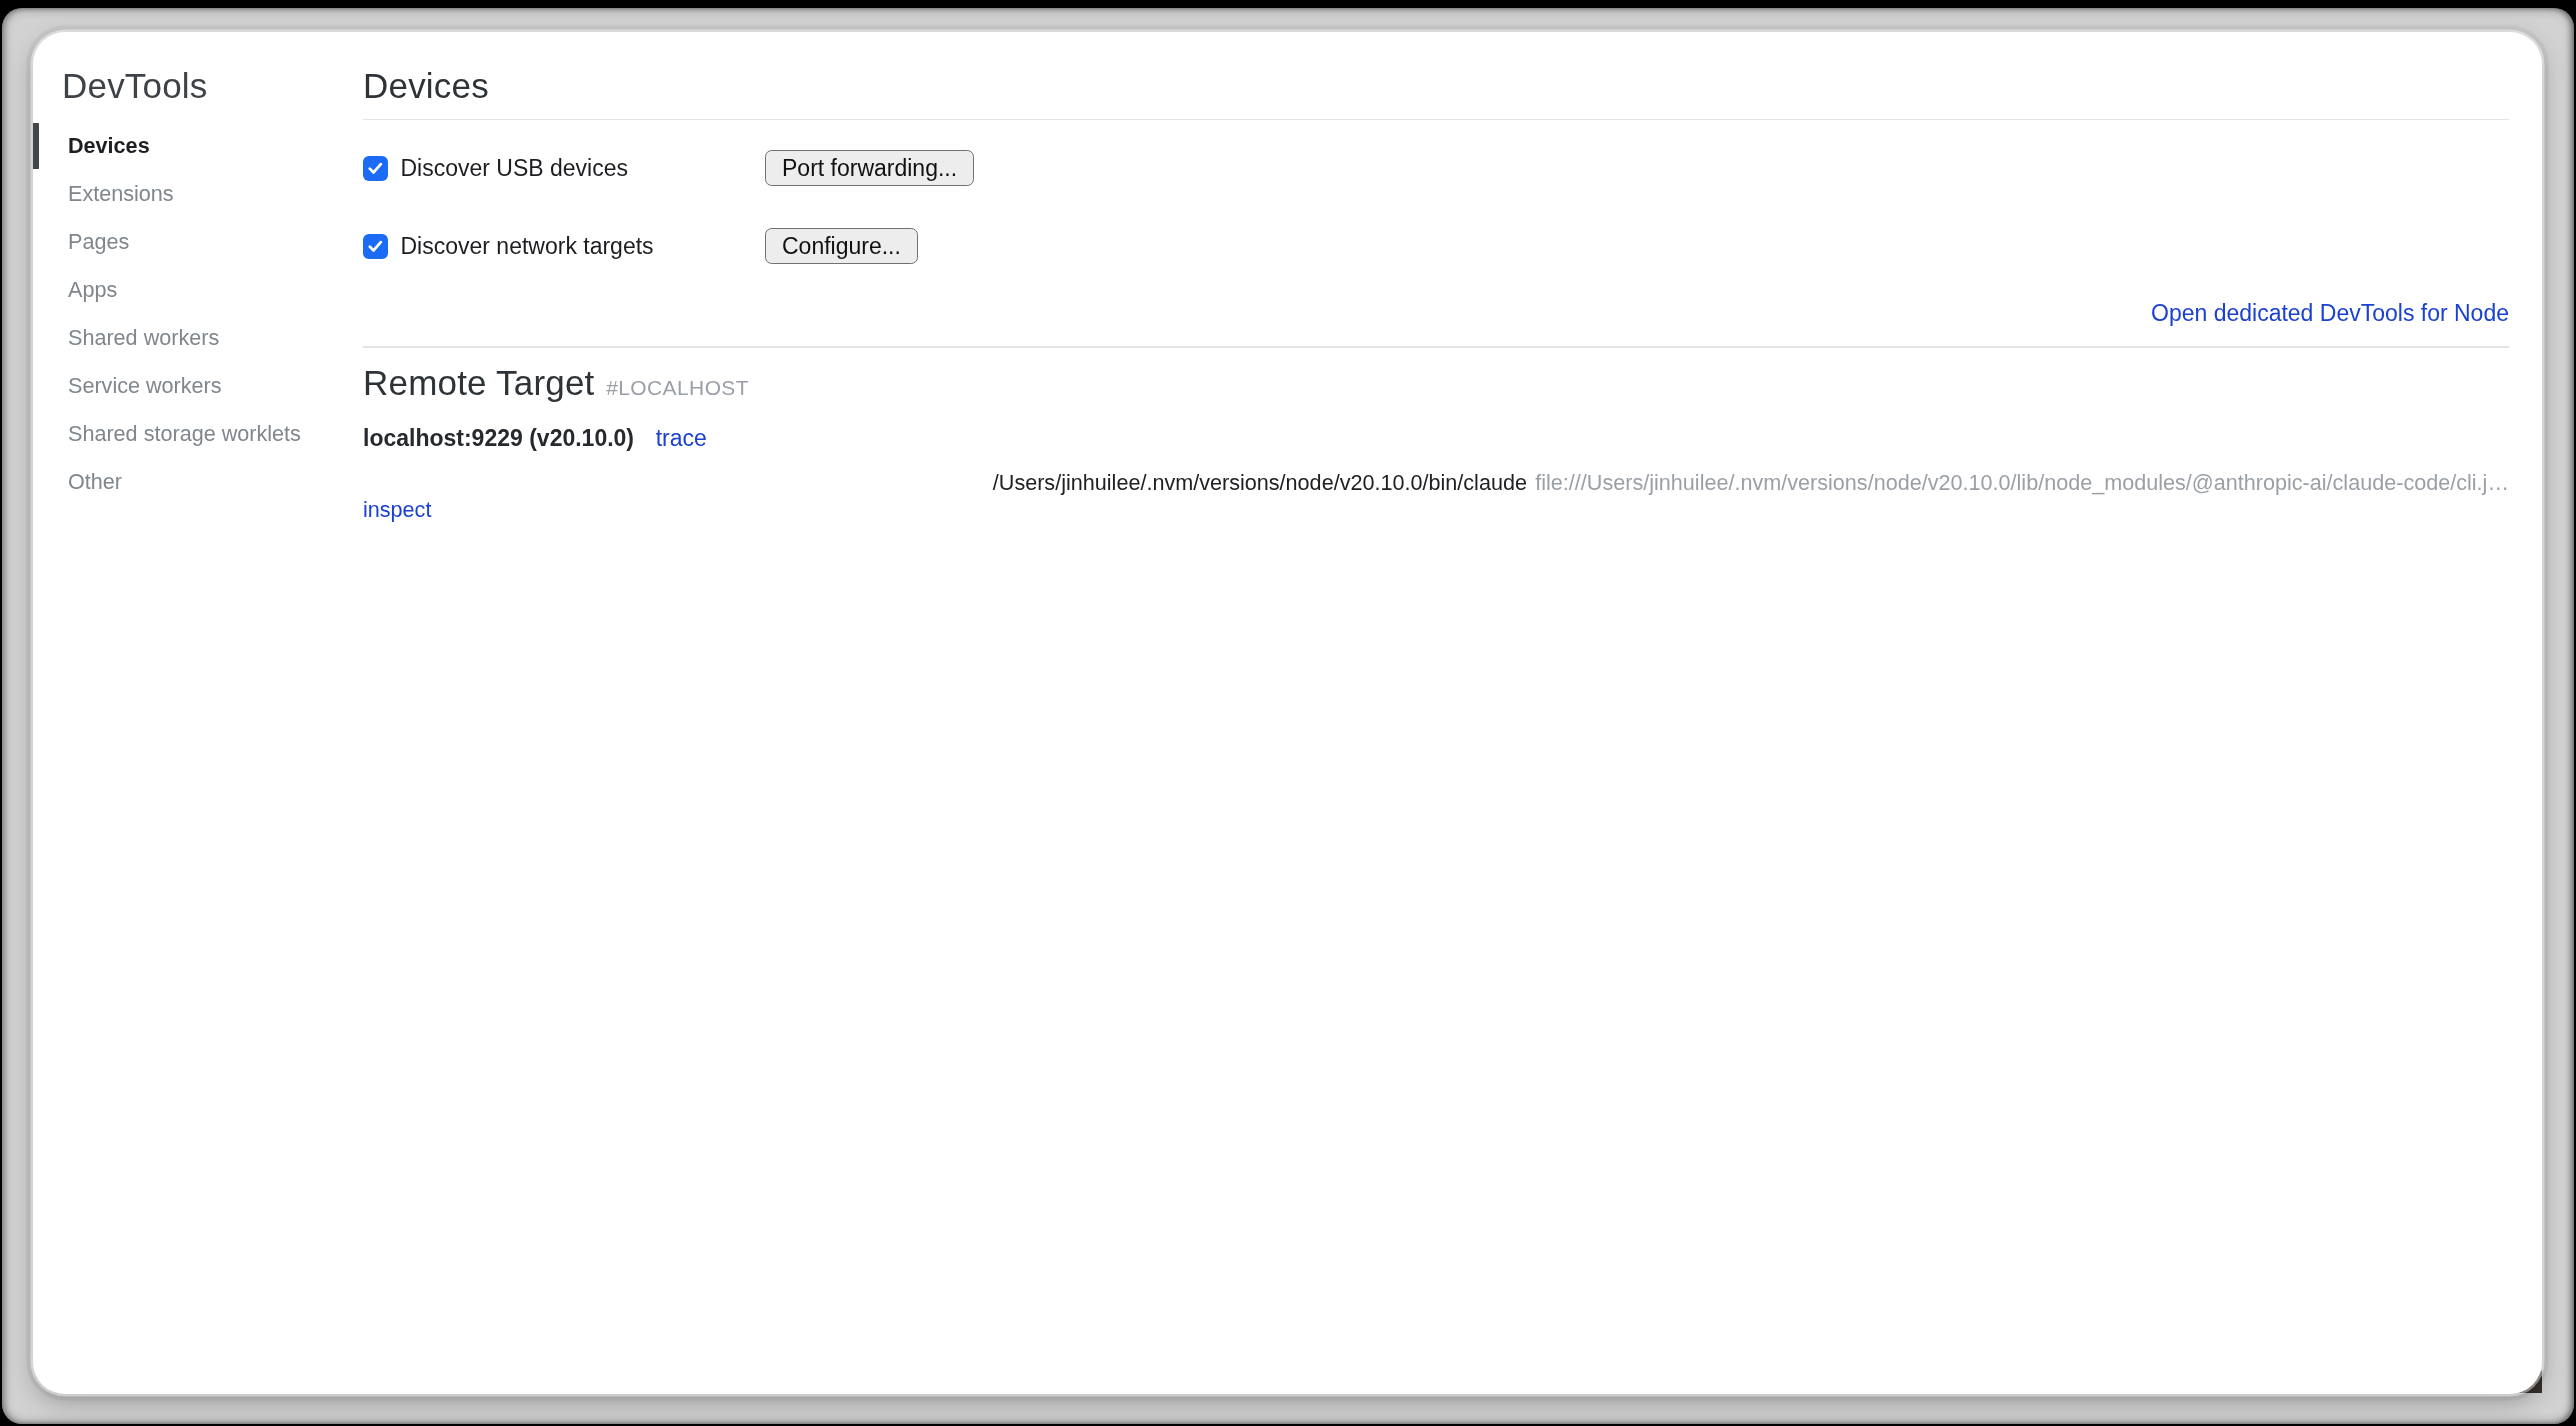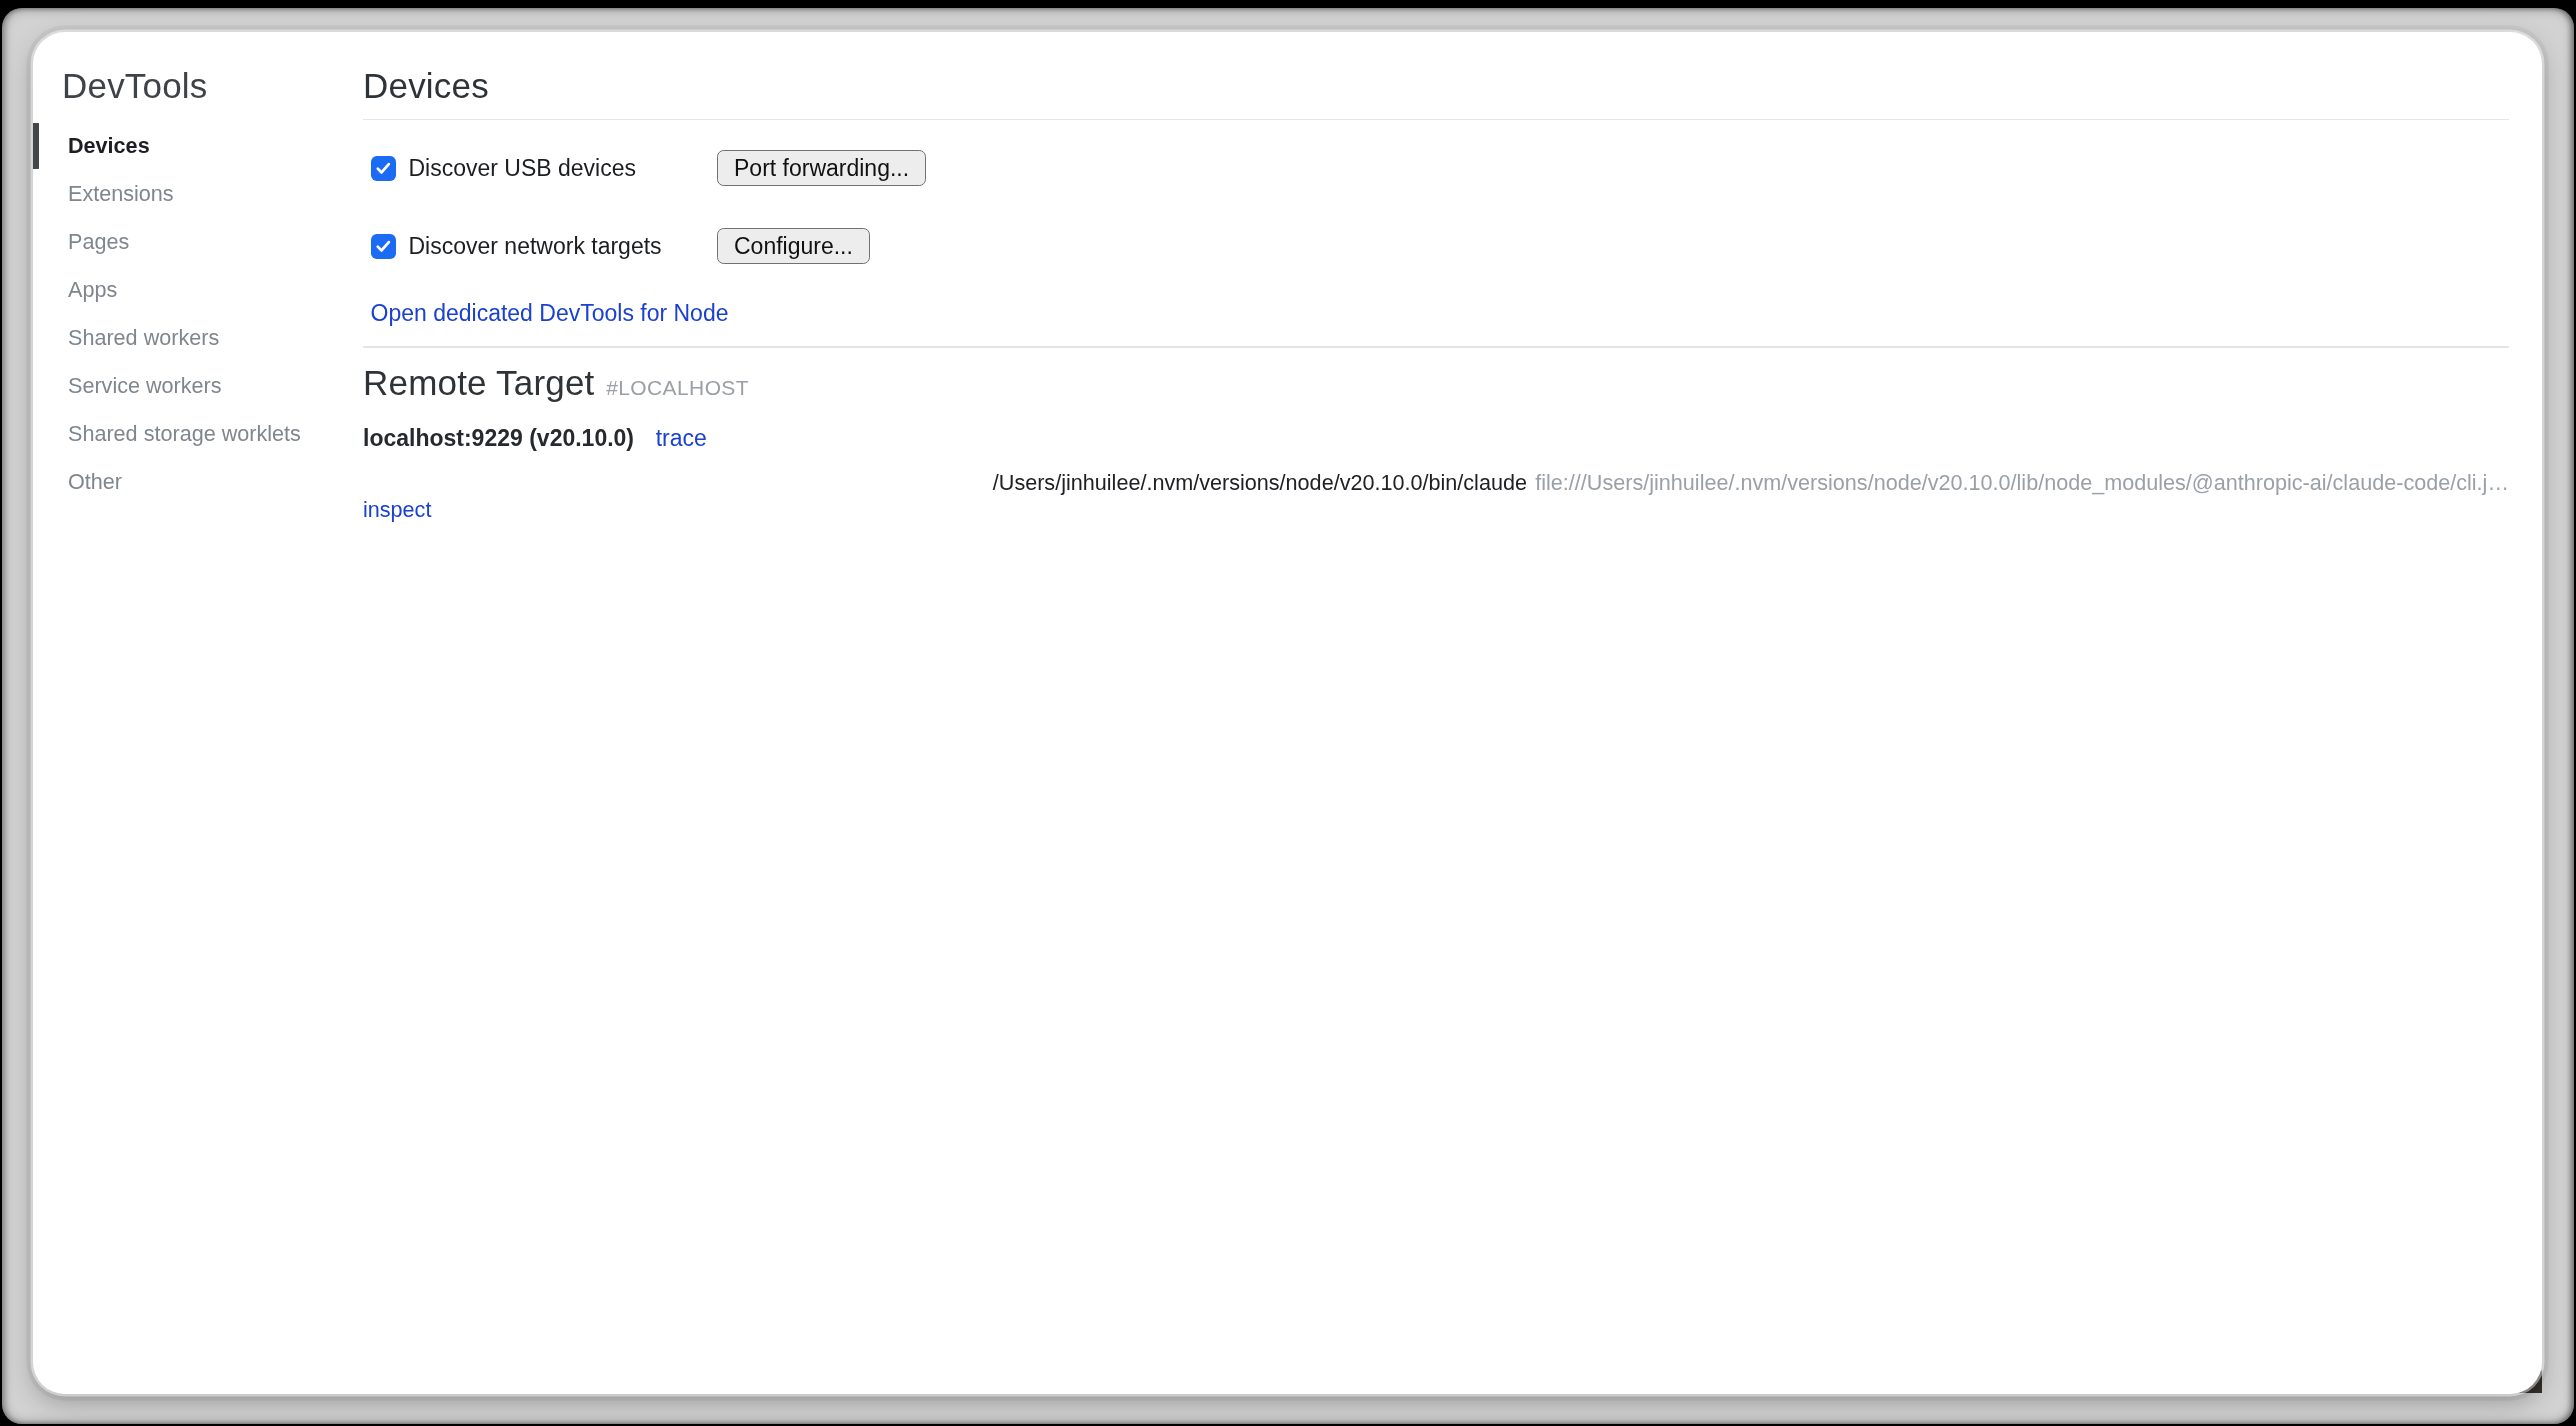--- a/index.html
+++ b/index.html
@@ -54,35 +54,35 @@
   .page-title {
     font-size: 35px; font-weight: 400; color: #2e3338; line-height: 42px; letter-spacing: 0.2px;
   }
   .divider { height: 1.7px; background: #e4e4e4; }
   .divider.d1 { margin-top: 11.6px; }
   .divider.d2 { margin-top: 20px; }
 
   .row { display: flex; align-items: center; }
   .row.r1 { margin-top: 30px; }
   .row.r2 { margin-top: 42px; }
-  .check-group { width: 346px; display: flex; align-items: center; margin-left: 8px; }
+  .check-group { width: 402px; display: flex; align-items: center; }
   .checkbox {
     width: 25px; height: 25px; border-radius: 5.8px; background: #1b6bf5;
     display: inline-flex; align-items: center; justify-content: center; flex: 0 0 25px;
   }
   .checkbox svg { width: 16.6px; height: 16.6px; display: block; }
   .check-label { margin-left: 12.5px; font-size: 23px; color: #1c1e21; }
   .btn {
     font-family: inherit; font-size: 23px; color: #111; background: #ededed;
     border: 1.7px solid #6f7275; border-radius: 6.7px; height: 36px;
     padding: 0 16px; line-height: 32px; cursor: pointer;
   }
 
   a.link { color: #1a41cf; text-decoration: none; cursor: pointer; }
-  .node-link-row { margin-top: 37px; font-size: 23px; line-height: 25px; padding-left: 7.5px; }
+  .node-link-row { margin-top: 37px; font-size: 23px; line-height: 25px; padding-left: 7.5px; text-align: right; }
 
   .rt-header { margin-top: 13.3px; display: flex; align-items: baseline; line-height: 43px; }
   .rt-title { font-size: 35px; font-weight: 400; color: #2e3338; letter-spacing: 0.2px; }
   .rt-sub { margin-left: 11.6px; font-size: 21px; color: #9aa0a6; letter-spacing: 0.4px; }
 
   .target-name-row { margin-top: 15px; font-size: 23px; line-height: 28px; display: flex; align-items: flex-end; }
   .target-name { font-weight: 700; color: #26292d; }
   .trace-link { margin-left: 21.6px; font-size: 23px; }
 
   .target-detail { margin-top: 16.6px; font-size: 21.6px; line-height: 27px; white-space: nowrap; text-align: right; }

